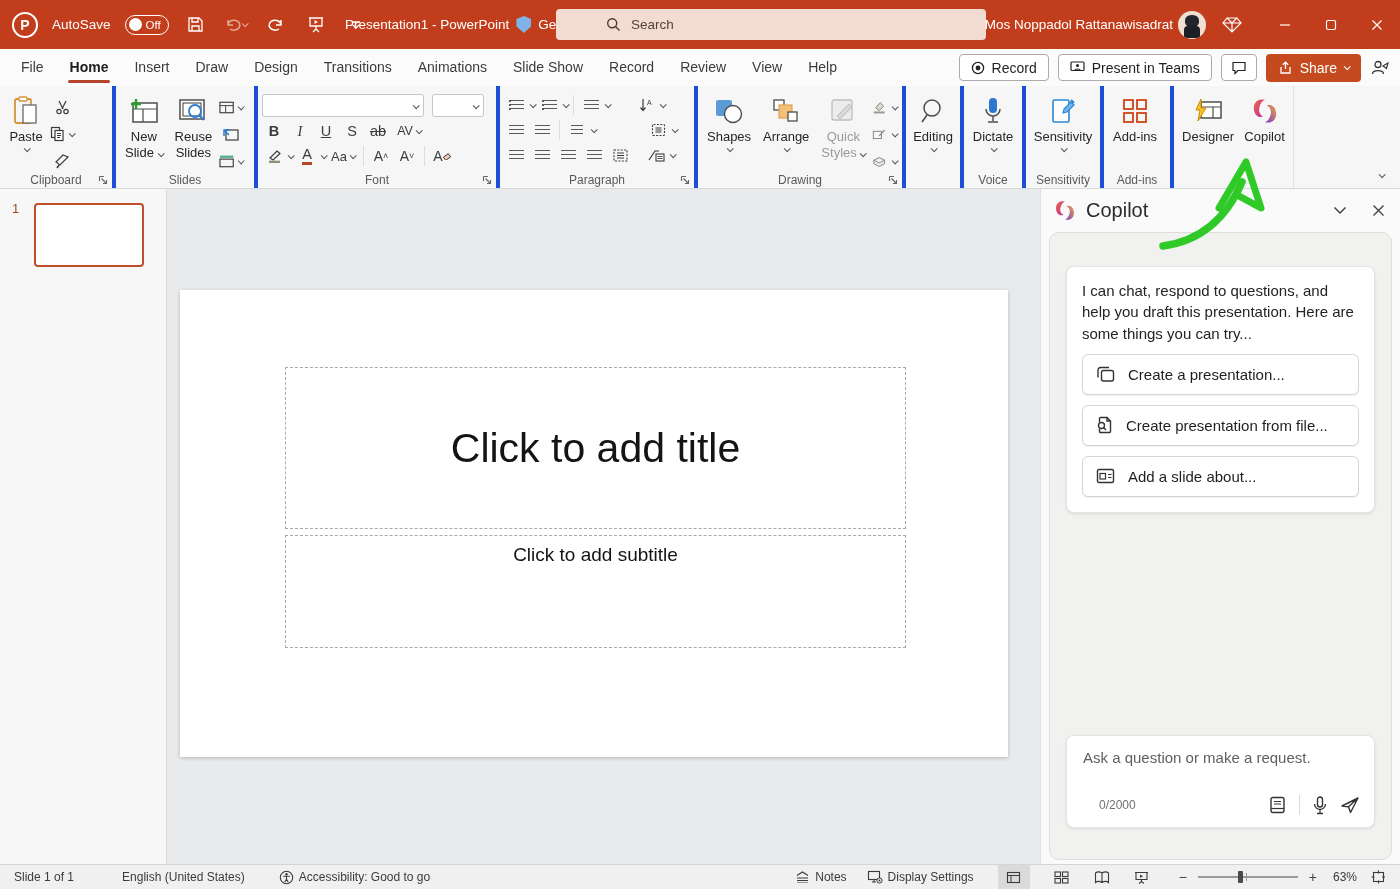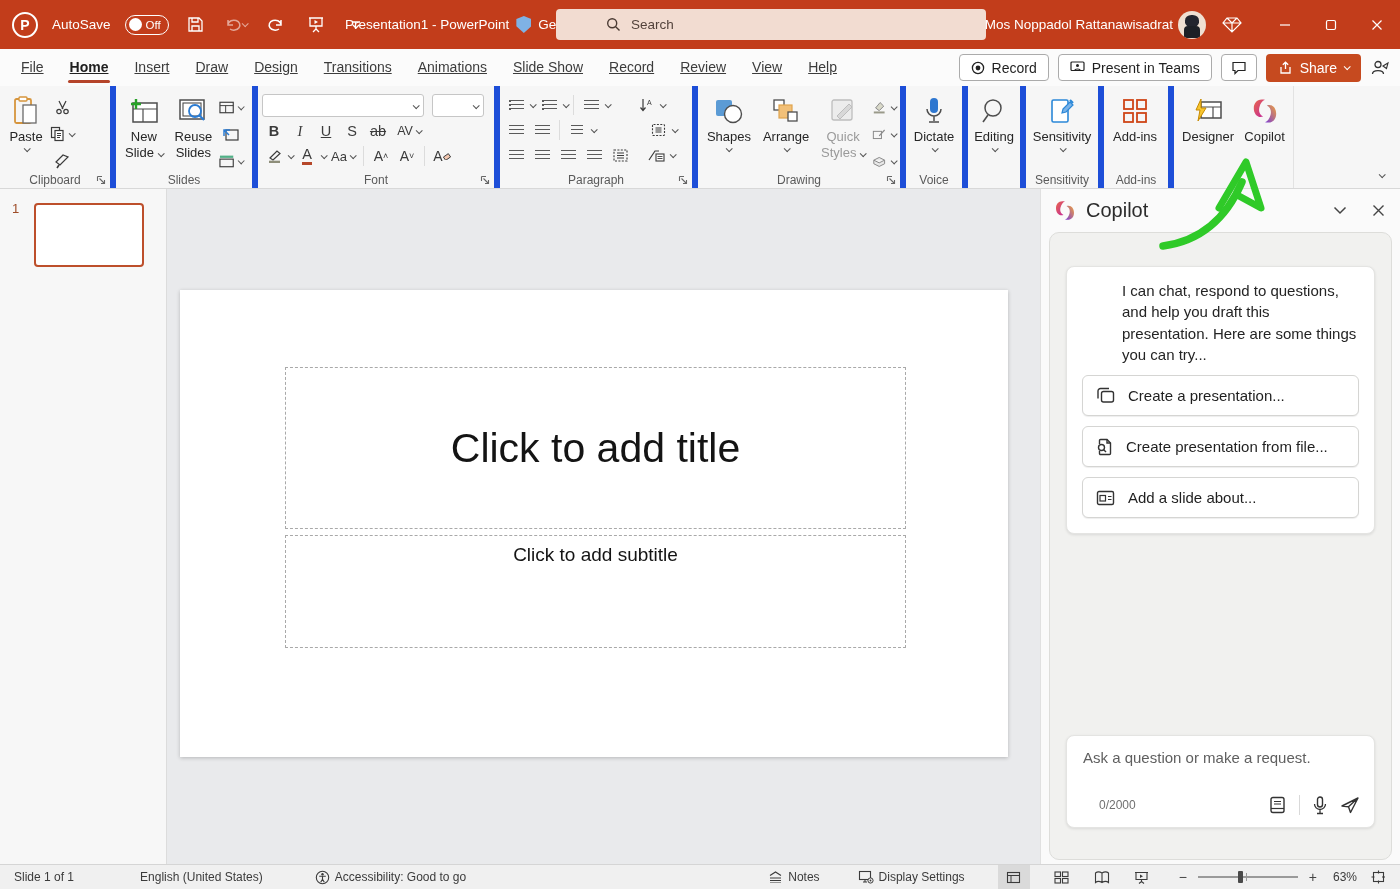--- a/index.html
+++ b/index.html
@@ -32,35 +32,35 @@
   .avatar { width:28px; height:28px; border-radius:50%; background:#efe0d2; position:relative; overflow:hidden; margin-right:16px; }
   .avatar::before { content:""; position:absolute; left:7px; top:4px; width:14px; height:12px; background:#23252e; border-radius:45% 45% 40% 40%; }
   .avatar::after { content:""; position:absolute; left:6px; top:15px; width:16px; height:12px; background:#1d2026; border-radius:4px 4px 0 0; }
   .gem { margin-right:20px; }
   .winbtn { width:46px; height:49px; display:flex; align-items:center; justify-content:center; font-size:15px; }
 
   
   .tabrow { position:absolute; left:0; top:49px; width:1400px; height:37px; background:#fbfbfb;
     display:flex; align-items:center; }
   .tabs { display:flex; align-items:center; padding-left:8px; }
-  .tab { padding:0 13px; height:37px; line-height:37px; font-size:14px; color:#3c3c3c; position:relative; white-space:nowrap;text-decoration:underline; }
+  .tab { padding:0 13px; height:37px; line-height:37px; font-size:14px; color:#3c3c3c; position:relative; white-space:nowrap; }
   .tab.active { color:#202020; font-weight:bold; }
   .tab.active::after { content:""; position:absolute; left:11px; right:11px; bottom:3px; height:3px; background:#b5442a; border-radius:2px; }
   .tab-actions { position:absolute; right:10px; top:0; height:37px; display:flex; align-items:center; gap:9px; }
   .pillbtn { display:flex; align-items:center; gap:7px; border:1px solid #ababab; border-radius:4px;
     background:#fff; height:27px; padding:0 11px; font-size:14px; color:#1f1f1f; }
   .sharebtn { background:#c64a1f; color:#fff; border:none; display:flex; align-items:center; gap:7px;
     height:28px; padding:0 12px; border-radius:4px; font-size:14px; }
   .chev { display:inline-block; width:5px; height:5px; border-right:1.4px solid #555; border-bottom:1.4px solid #555; transform:rotate(45deg) translateY(-1px); }
   .chev.white { border-color:#fff; }
 
   
   .ribbon { position:absolute; left:0; top:86px; width:1400px; height:103px; background:#f6f6f6;
     border-bottom:1px solid #d8d8d8; display:flex; }
-  .group { position:relative; height:100%; border-right:6px solid #1d4ed8; padding:5px 4px 18px 4px;
+  .group { position:relative; height:100%; border-right:4px solid #1d4ed8; padding:5px 4px 18px 4px;
     display:flex; align-items:flex-start; gap:2px; }
   .grouplabel { position:absolute; bottom:1px; left:0; right:0; text-align:center; font-size:12px; color:#5a5a5a; }
   .launcher { position:absolute; bottom:3px; right:4px; }
   .bigbtn { display:flex; flex-direction:column; align-items:center; justify-content:flex-start;
     min-width:44px; padding:3px 5px; border-radius:4px; gap:1px; }
   .bigbtn .bicon { height:34px; display:flex; align-items:center; justify-content:center; }
   .bigbtn .blabel { font-size:13px; color:#262626; line-height:1.18; text-align:center; white-space:nowrap; }
   .bigbtn .blabel.gray { color:#9a9a9a; }
   .bigbtn .bchev { margin-top:2px; }
   .smallcol { display:flex; flex-direction:column; justify-content:flex-start; gap:5px; padding-top:5px; }
@@ -96,36 +96,36 @@
   
   .copilot-pane { position:absolute; right:0; top:189px; width:360px; bottom:25px; background:#fafafa; border-left:1px solid #e0e0e0; }
   .cp-header { position:absolute; left:12px; right:10px; top:0; height:43px; display:flex; align-items:center; gap:9px; }
   .cp-title { font-size:20px; color:#2b2b2b; }
   .cp-hbtns { margin-left:auto; display:flex; align-items:center; gap:14px; }
   .cp-hbtn { width:24px; height:24px; display:flex; align-items:center; justify-content:center; }
   .cp-body { position:absolute; left:8px; right:8px; top:43px; bottom:4px; background:#f1f1ef;
     border:1px solid #ddddda; border-radius:10px; }
   .cp-card { position:absolute; left:16px; right:16px; top:33px; background:#fff; border:1px solid #e4e4e2;
     border-radius:8px; box-shadow:0 1px 3px rgba(0,0,0,.10); padding:13px 15px 15px; }
-  .cp-intro { font-size:15px; color:#242424; line-height:1.42;margin-left:40px; }
+  .cp-intro { font-size:15px; color:#242424; line-height:1.42; }
   .cp-sug { margin-top:10px; height:41px; display:flex; align-items:center; gap:13px; padding:0 13px;
     background:#fff; border:1px solid #d5d5d3; border-radius:6px; box-shadow:0 1px 1px rgba(0,0,0,.07); font-size:15px; color:#1f1f1f; }
   .cp-input-card { position:absolute; left:16px; right:16px; bottom:31px; height:93px; background:#fff;
     border:1px solid #e4e4e2; border-radius:8px; box-shadow:0 1px 3px rgba(0,0,0,.10); padding:13px 16px 10px; }
   .cp-input-card input { width:100%; border:none; outline:none; font-size:15px; color:#333; font-family:"Liberation Sans",sans-serif; }
   .cp-input-card input::placeholder { color:#5f5f5f; }
   .cp-input-bottom { position:absolute; left:16px; right:14px; bottom:12px; display:flex; align-items:center;margin-left:16px; }
   .cp-counter { font-size:12px; color:#707070; }
   .cp-tools { margin-left:auto; display:flex; align-items:center; gap:13px; }
   .cp-tool-div { width:1px; height:20px; background:#d9d9d9; }
 
   
   .statusbar { position:absolute; left:0; bottom:0; width:1400px; height:25px; background:#f0f0f0;
     border-top:1px solid #d5d5d5; display:flex; align-items:center; font-size:12px; color:#3b3b3b; }
-  .sb-item { display:flex; align-items:center; gap:5px; padding:0 19px; height:25px;text-align:center; }
+  .sb-item { display:flex; align-items:center; gap:5px; padding:0 10px; height:25px;text-align:center; }
   .sb-right { margin-left:auto; display:flex; align-items:center; height:25px; }
   .viewbtn { width:32px; height:25px; display:flex; align-items:center; justify-content:center; }
   .viewbtn.active { background:#dadada; }
   .zoomwrap { display:flex; align-items:center; gap:8px; padding:0 8px; }
   .zoomtrack { position:relative; width:100px; height:1.5px; background:#9a9a9a; }
   .zoomtick { position:absolute; left:48px; top:-3px; width:1.5px; height:8px; background:#9a9a9a; }
   .zoomthumb { position:absolute; left:40px; top:-5px; width:5px; height:12px; background:#4a4a4a; border-radius:1px; }
   .sb-zoom { width:34px; text-align:center; }
   .zbtn { font-size:14px; color:#444; padding:0 3px; }
 
@@ -558,45 +558,45 @@
             </svg>
           <span class="chev" style="margin-left:5px"></span>
         </div>
       </div>
       <span class="grouplabel">Drawing</span>
       <svg class="launcher" width="10" height="10" viewBox="0 0 10 10">
           <path d="M1.5 1.5 H6 M1.5 1.5 V6 M3.5 3.5 L8.5 8.5 M8.5 5 V8.5 H5" fill="none" stroke="#666" stroke-width="1.1"></path>
         </svg>
     </div>
 
+    <div class="group" style="width:58px;">
+      <div class="bigbtn">
+        <div class="bicon">
+          <svg width="26" height="26" viewBox="0 0 26 26">
+              <circle cx="12" cy="10" r="8" fill="none" stroke="#4d4d4d" stroke-width="1.5"></circle>
+              <path d="M7 17 L2 24" stroke="#4d4d4d" stroke-width="1.6"></path>
+            </svg>
+        </div>
+        <span class="blabel">Editing</span>
+        <span class="chev bchev"></span>
+      </div>
+    </div>
+
     <div class="group" style="width:62px;">
       <div class="bigbtn">
         <div class="bicon">
           <svg width="20" height="28" viewBox="0 0 20 28">
               <rect x="6" y="1" width="8" height="15" rx="4" fill="#2e77d0"></rect>
               <path d="M3 12 a7 7 0 0 0 14 0 M10 19 v5 M5 25 h10" fill="none" stroke="#4d4d4d" stroke-width="1.5"></path>
             </svg>
         </div>
         <span class="blabel">Dictate</span>
         <span class="chev bchev"></span>
       </div>
       <span class="grouplabel">Voice</span>
-    </div>
-
-    <div class="group" style="width:58px;">
-      <div class="bigbtn">
-        <div class="bicon">
-          <svg width="26" height="26" viewBox="0 0 26 26">
-              <circle cx="12" cy="10" r="8" fill="none" stroke="#4d4d4d" stroke-width="1.5"></circle>
-              <path d="M7 17 L2 24" stroke="#4d4d4d" stroke-width="1.6"></path>
-            </svg>
-        </div>
-        <span class="blabel">Editing</span>
-        <span class="chev bchev"></span>
-      </div>
     </div>
 
     <div class="group" style="width:78px;">
       <div class="bigbtn">
         <div class="bicon">
           <svg width="26" height="28" viewBox="0 0 26 28">
               <rect x="3" y="3" width="16" height="22" rx="1.5" fill="#fff" stroke="#2b88d8" stroke-width="1.6"></rect>
               <path d="M14 12 L21 5 l3 3 -7 7 -4 1 Z" fill="#7ab3e8" stroke="#2b88d8" stroke-width="1.2"></path>
               <path d="M21 3 l3 3" stroke="#2b88d8" stroke-width="2.2"></path>
             </svg>

